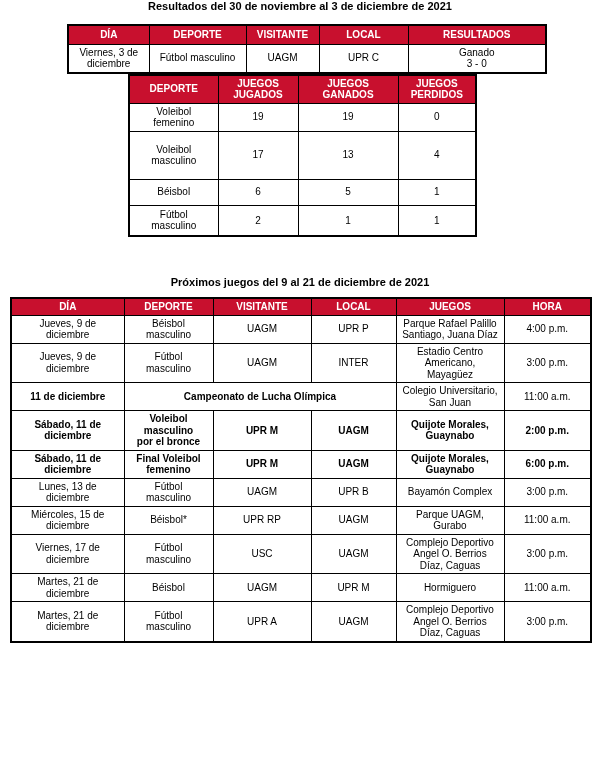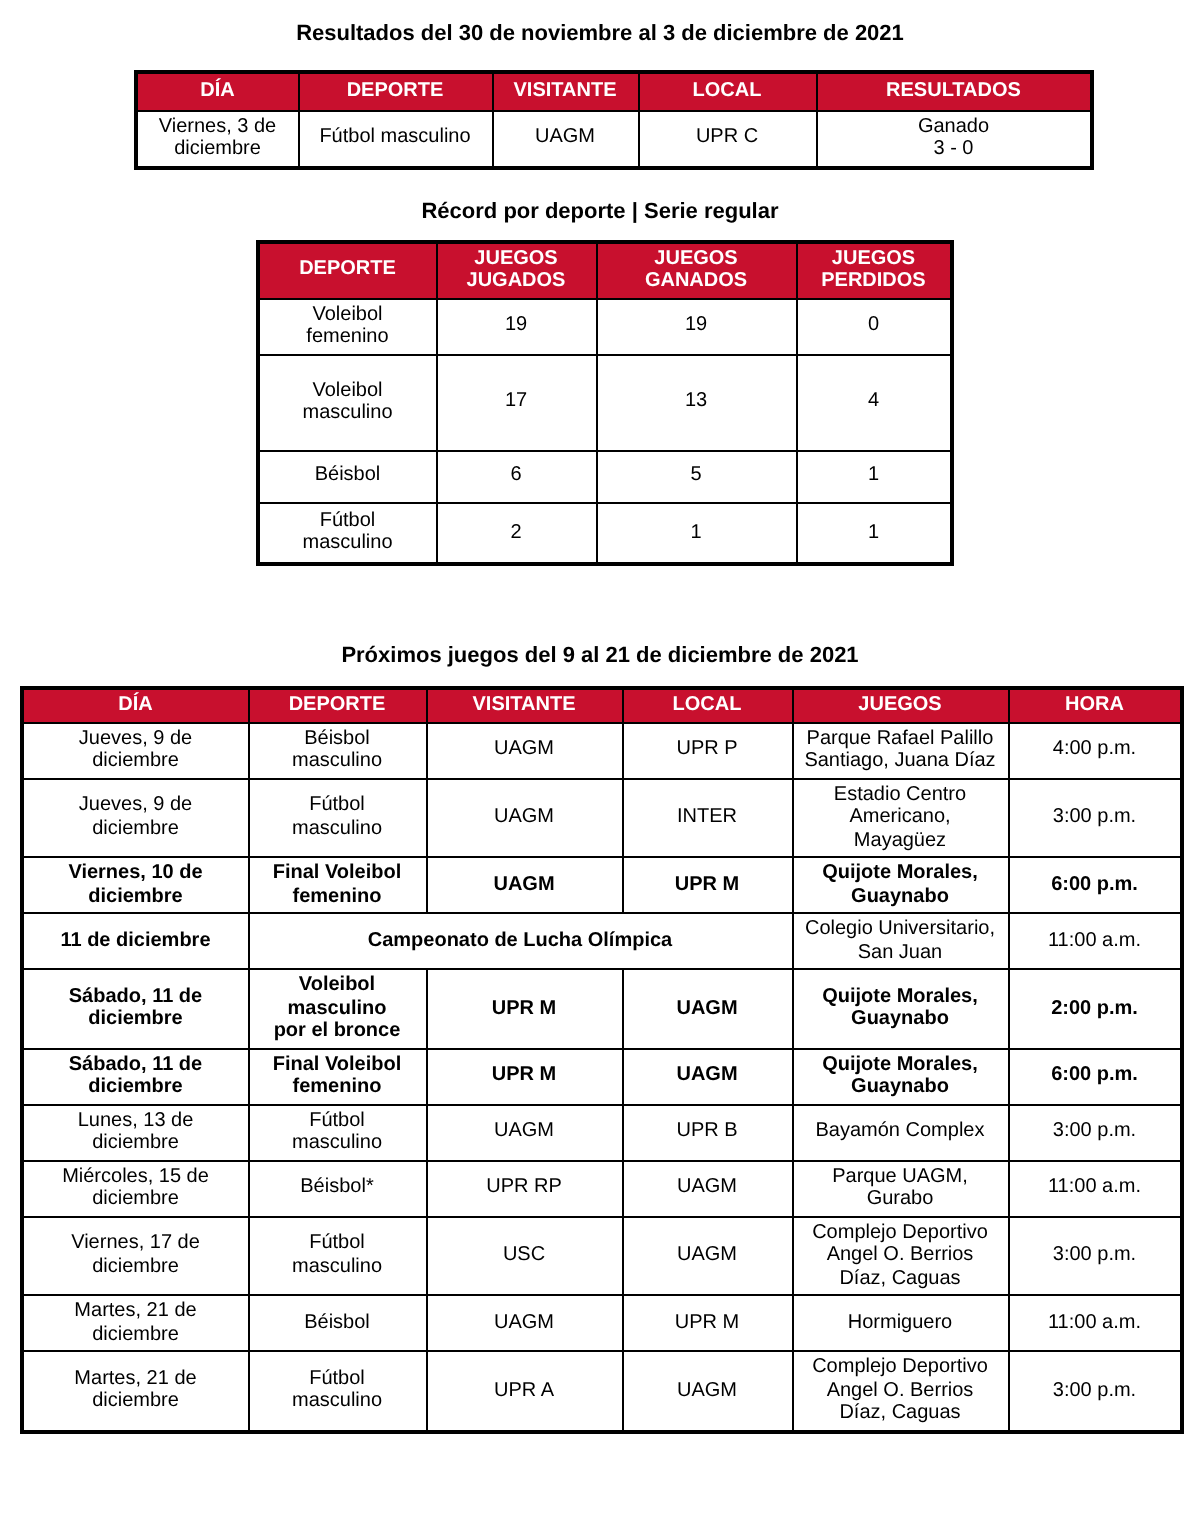--- a/index.html
+++ b/index.html
@@ -10,21 +10,21 @@
     background: #ffffff;
     color: #000000;
     font-family: "Liberation Sans", "DejaVu Sans", sans-serif;
   }
   .title {
     font-size: 11px;
     font-weight: 700;
     text-align: center;
     color: #000;
   }
-  #title-results  { padding-top: 11px; margin-bottom: 12px; }
+  #title-results  { margin-bottom: 12px; }
   #title-record   { margin-top: 15px;  margin-bottom: 8px; }
   #title-upcoming { margin-top: 39px;  margin-bottom: 9px; }
 
   table {
     border-collapse: collapse;
     table-layout: fixed;
     border: 2.5px solid #000;
   }
   th, td {
     border: 1.5px solid #000;
@@ -102,21 +102,20 @@
 diciembre</td>
         <td>Fútbol masculino</td>
         <td>UAGM</td>
         <td>UPR C</td>
         <td>Ganado
 3 - 0</td>
       </tr>
     </tbody>
   </table>
 
-  <div class="title" id="title-record">Récord por deporte | Serie regular</div>
 
   <table id="record-table">
     <colgroup>
         <col>
         <col>
         <col>
         <col>
       </colgroup>
     <thead>
       <tr>
@@ -198,31 +197,20 @@
 diciembre</td>
         <td>Fútbol
 masculino</td>
         <td>UAGM</td>
         <td>INTER</td>
         <td>Estadio Centro
 Americano,
 Mayagüez</td>
         <td>3:00 p.m.</td>
       </tr>
-      <tr class="bold">
-        <td>Viernes, 10 de
-diciembre</td>
-        <td>Final Voleibol
-femenino</td>
-        <td>UAGM</td>
-        <td>UPR M</td>
-        <td>Quijote Morales,
-Guaynabo</td>
-        <td>6:00 p.m.</td>
-      </tr>
       <tr>
         <td class="b">11 de diciembre</td>
         <td class="b" colspan="3">Campeonato de Lucha Olímpica</td>
         <td>Colegio Universitario,
 San Juan</td>
         <td>11:00 a.m.</td>
       </tr>
       <tr class="bold">
         <td>Sábado, 11 de
 diciembre</td>

